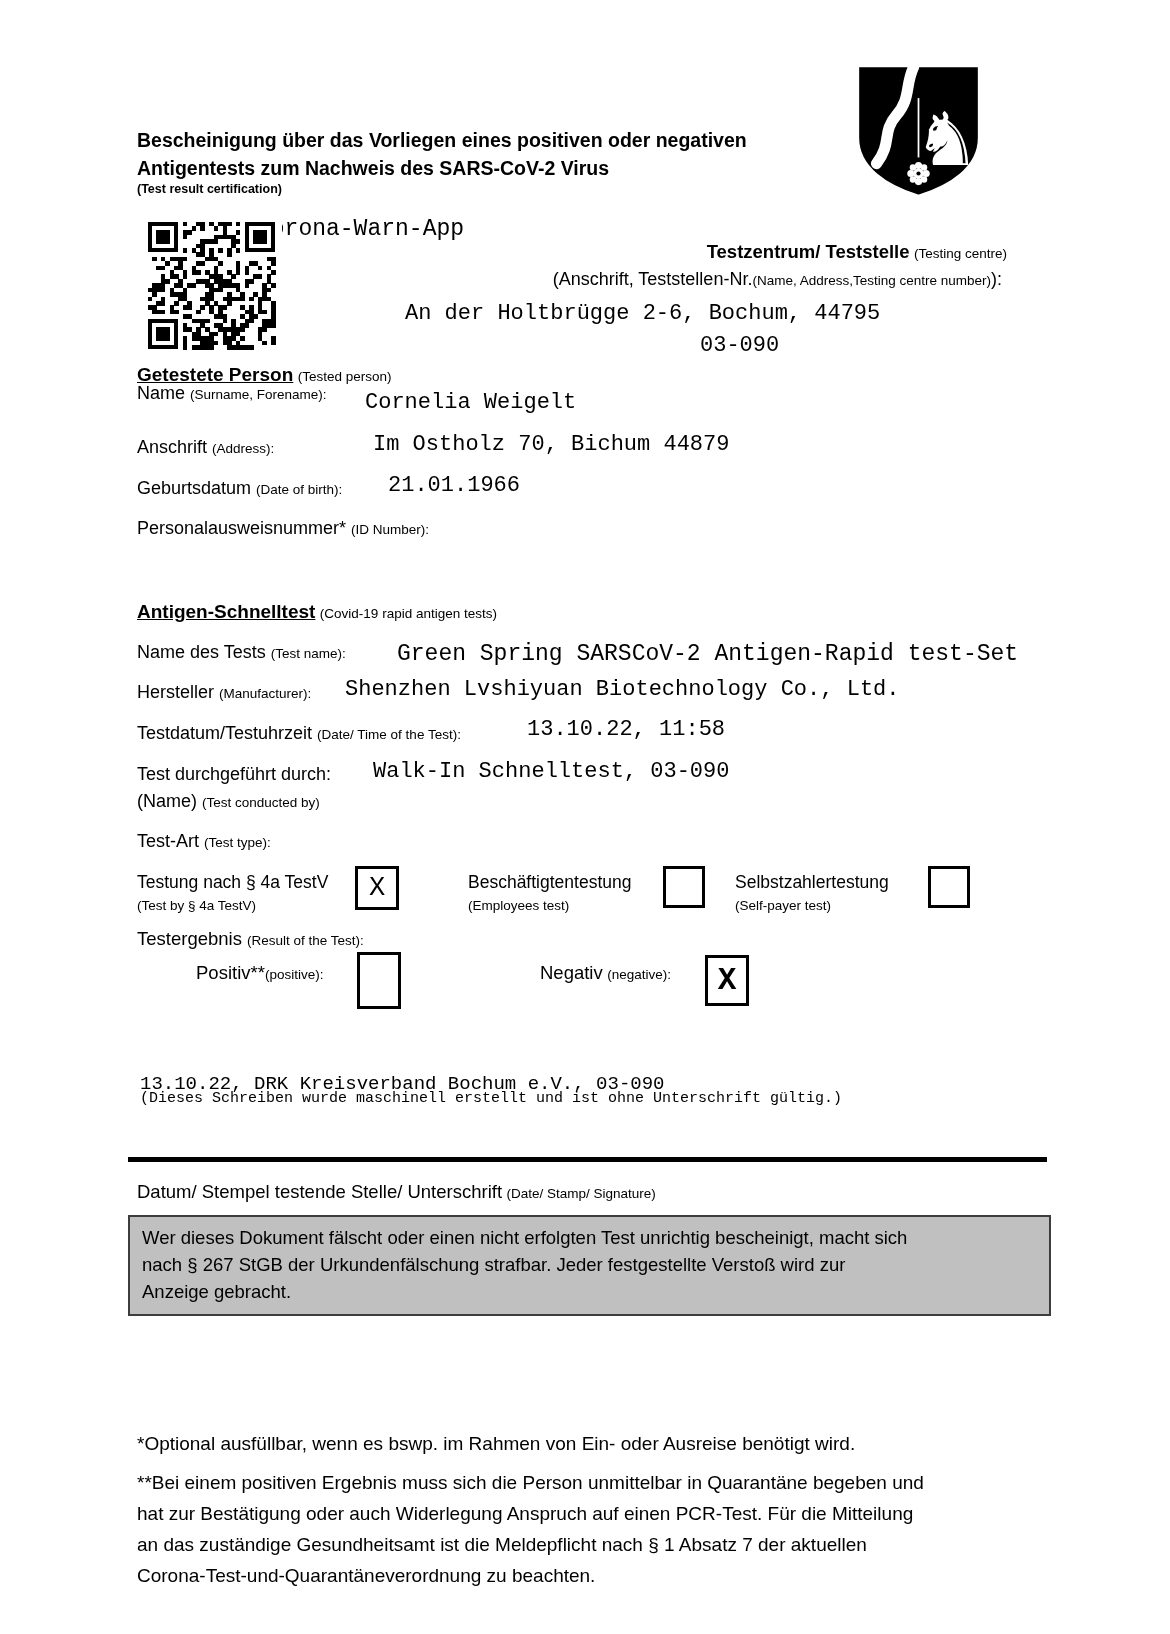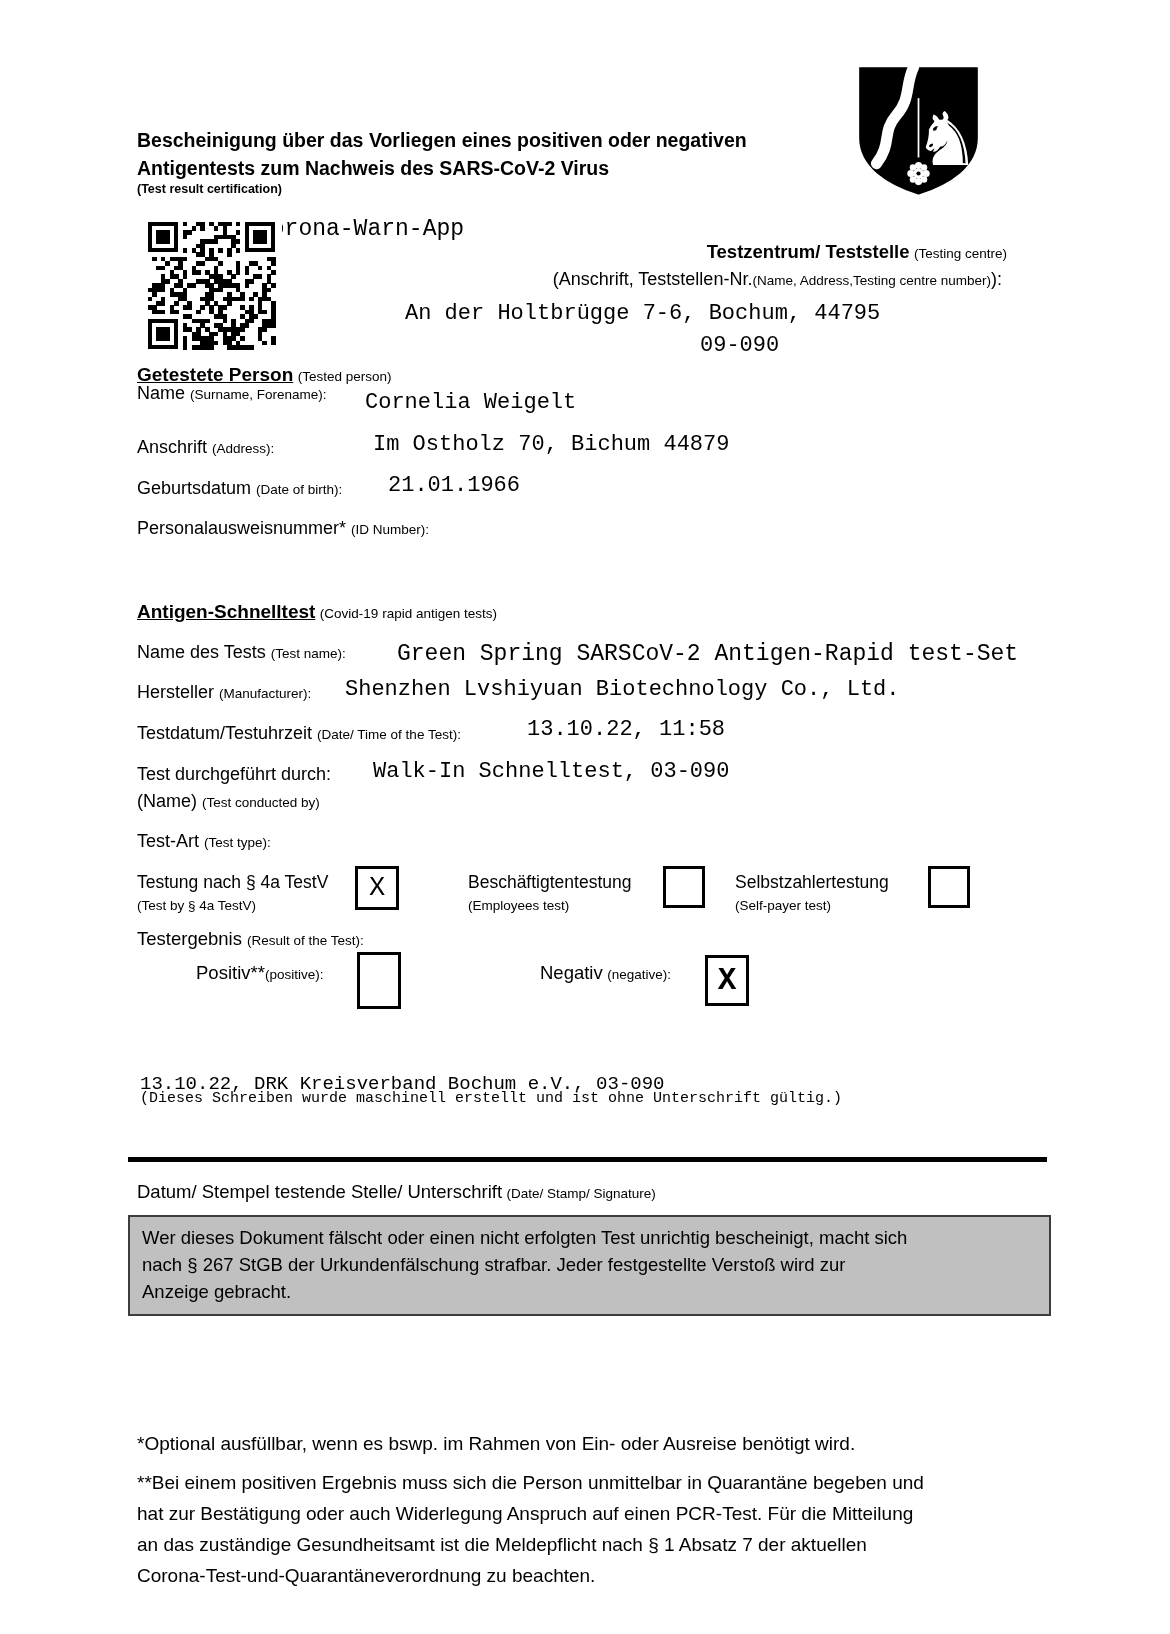--- a/index.html
+++ b/index.html
@@ -353,22 +353,22 @@
       </svg>
   </div>
 
   <div class="abs right" style="left:500px;top:241px;width:507px;">
     <span class="b" style="font-size:18.5px;">Testzentrum/ Teststelle</span>
     <span class="sm">(Testing centre)</span>
   </div>
   <div class="abs right" style="left:450px;top:269px;width:552px;">
     <span style="font-size:18px;">(Anschrift, Teststellen-Nr.</span><span class="sm">(Name, Address,Testing centre number)</span><span style="font-size:18px;">):</span>
   </div>
-  <div class="abs mono val" style="left:405px;top:301px;">An der Holtbrügge 7-6, Bochum, 44795</div>
-  <div class="abs mono val" style="left:700px;top:333px;">09-090</div>
+  <div class="abs mono val" style="left:405px;top:301px;">An der Holtbrügge 2-6, Bochum, 44795</div>
+  <div class="abs mono val" style="left:700px;top:333px;">03-090</div>
 
   <div class="abs" style="left:137px;top:364px;">
     <span class="hdr">Getestete Person</span>
     <span class="sm">(Tested person)</span>
   </div>
 
   <div class="abs lbl" style="left:137px;top:383px;">
     <span>Name</span>
     <span class="sm">(Surname, Forename):</span>
   </div>

